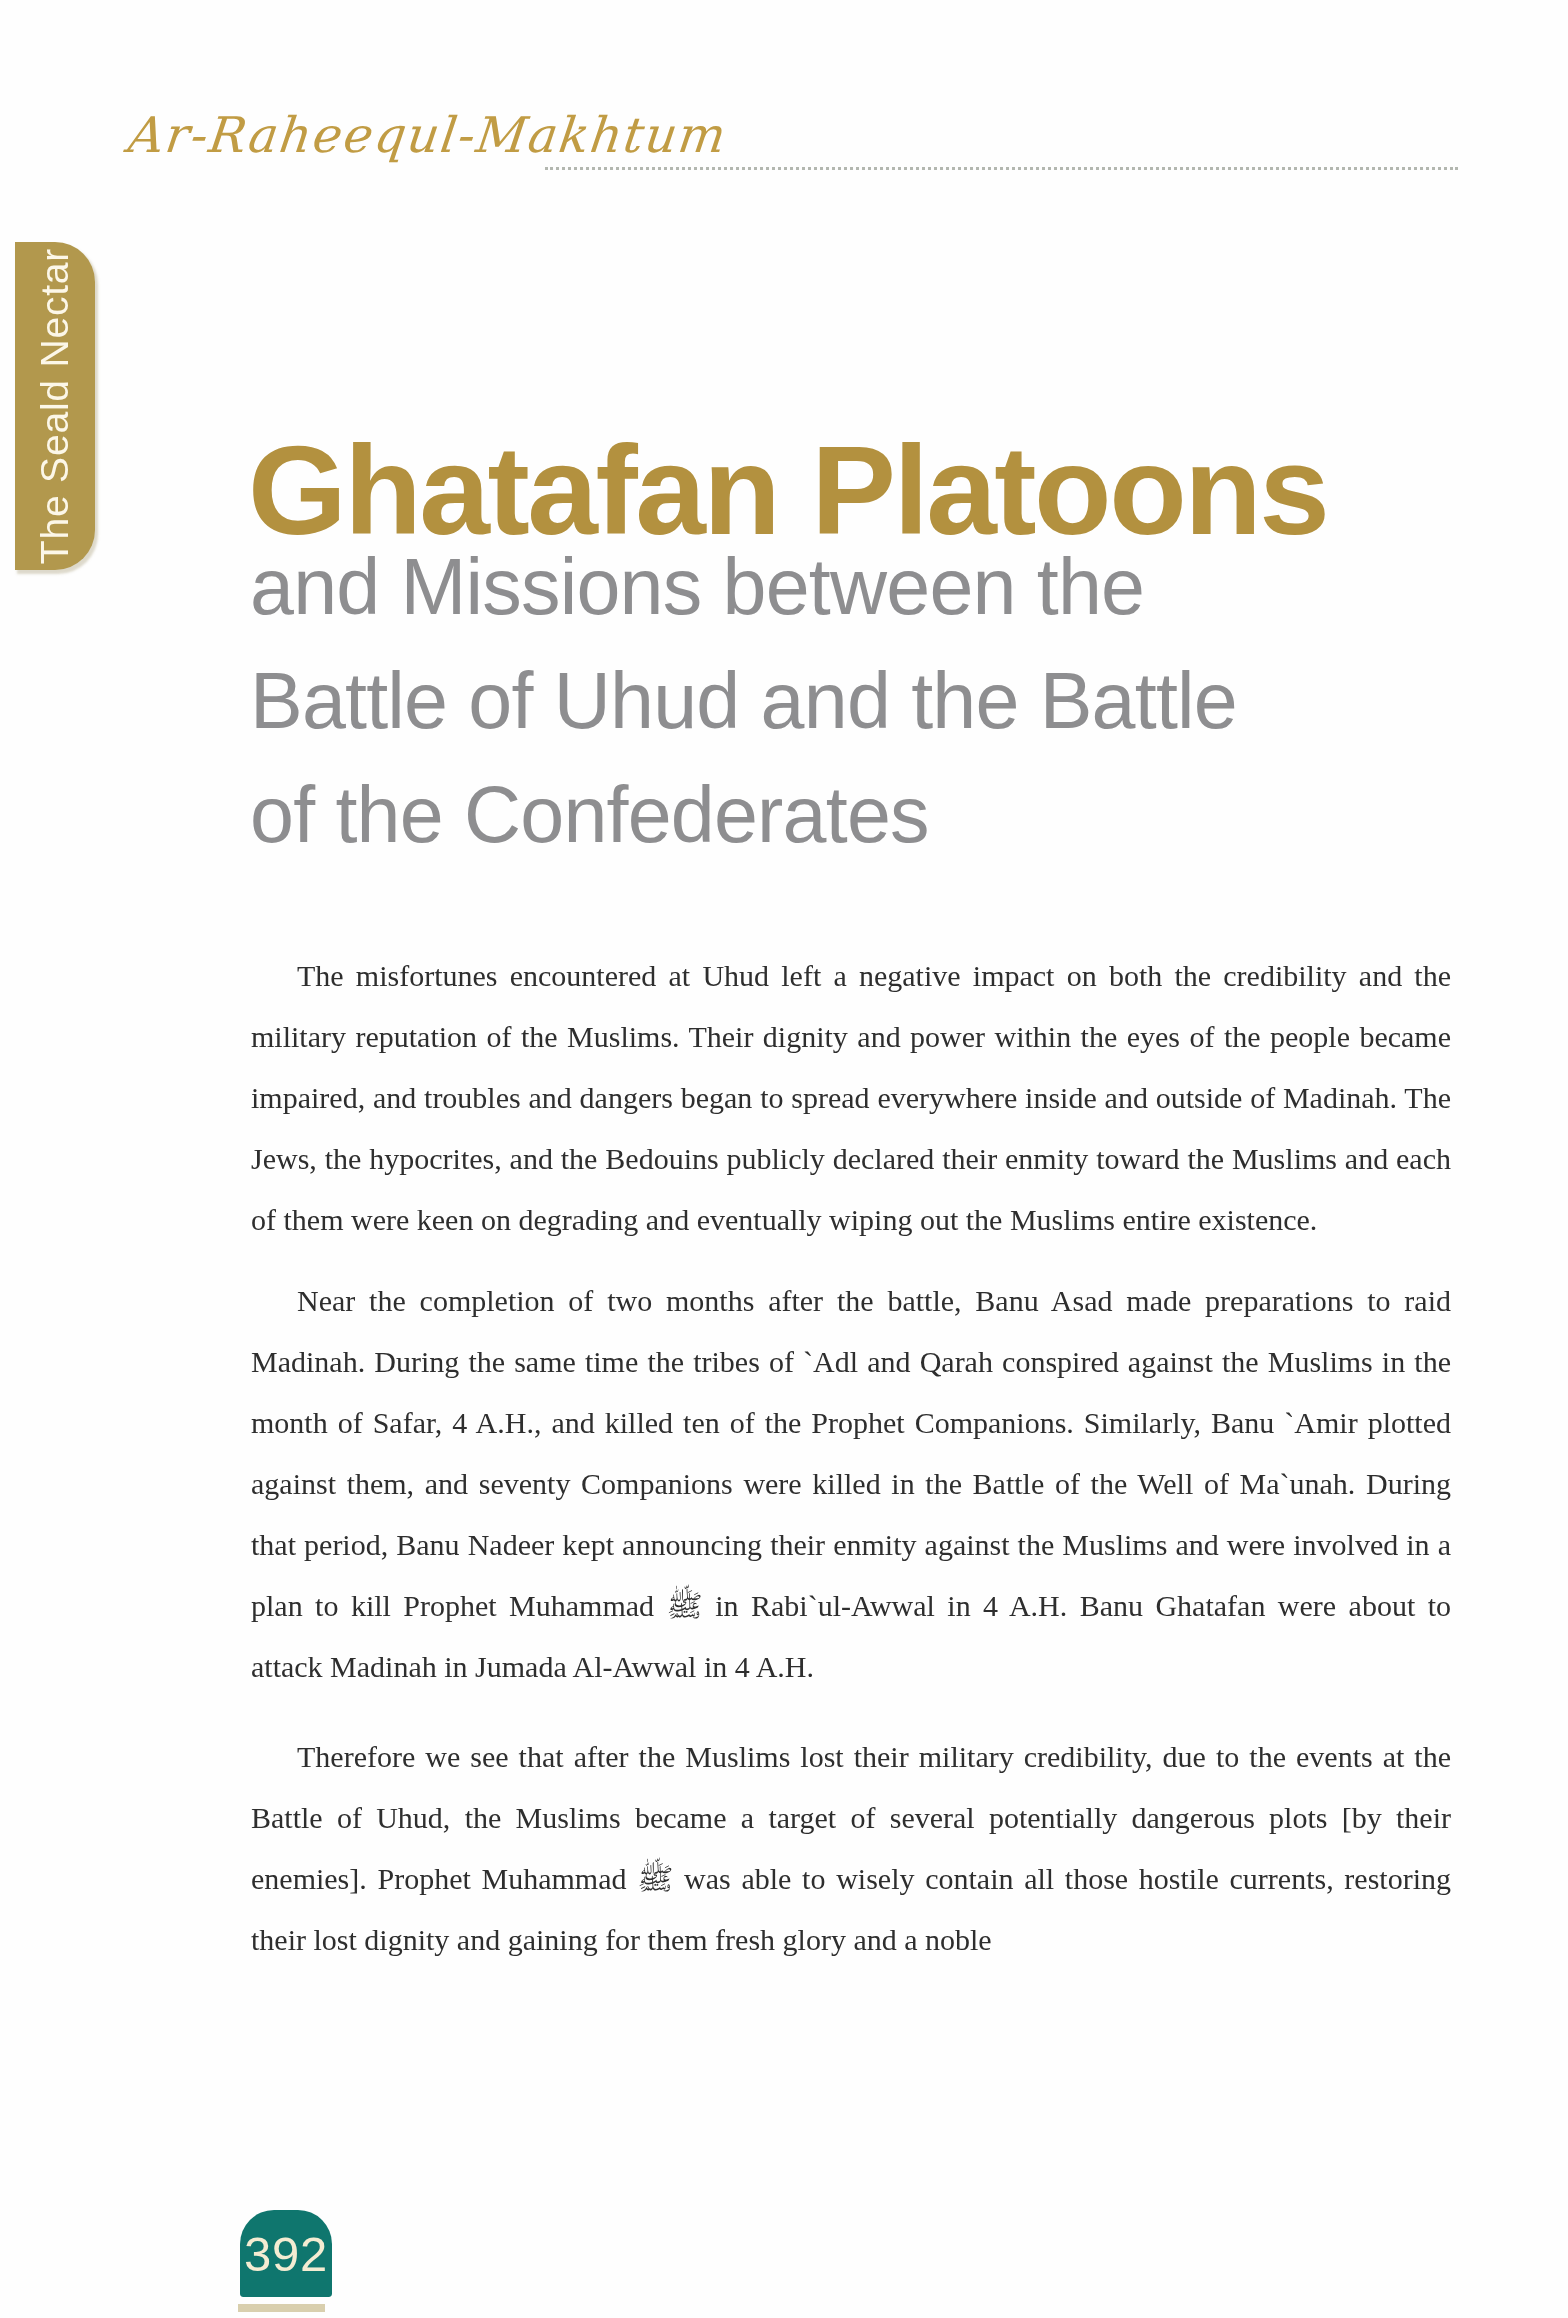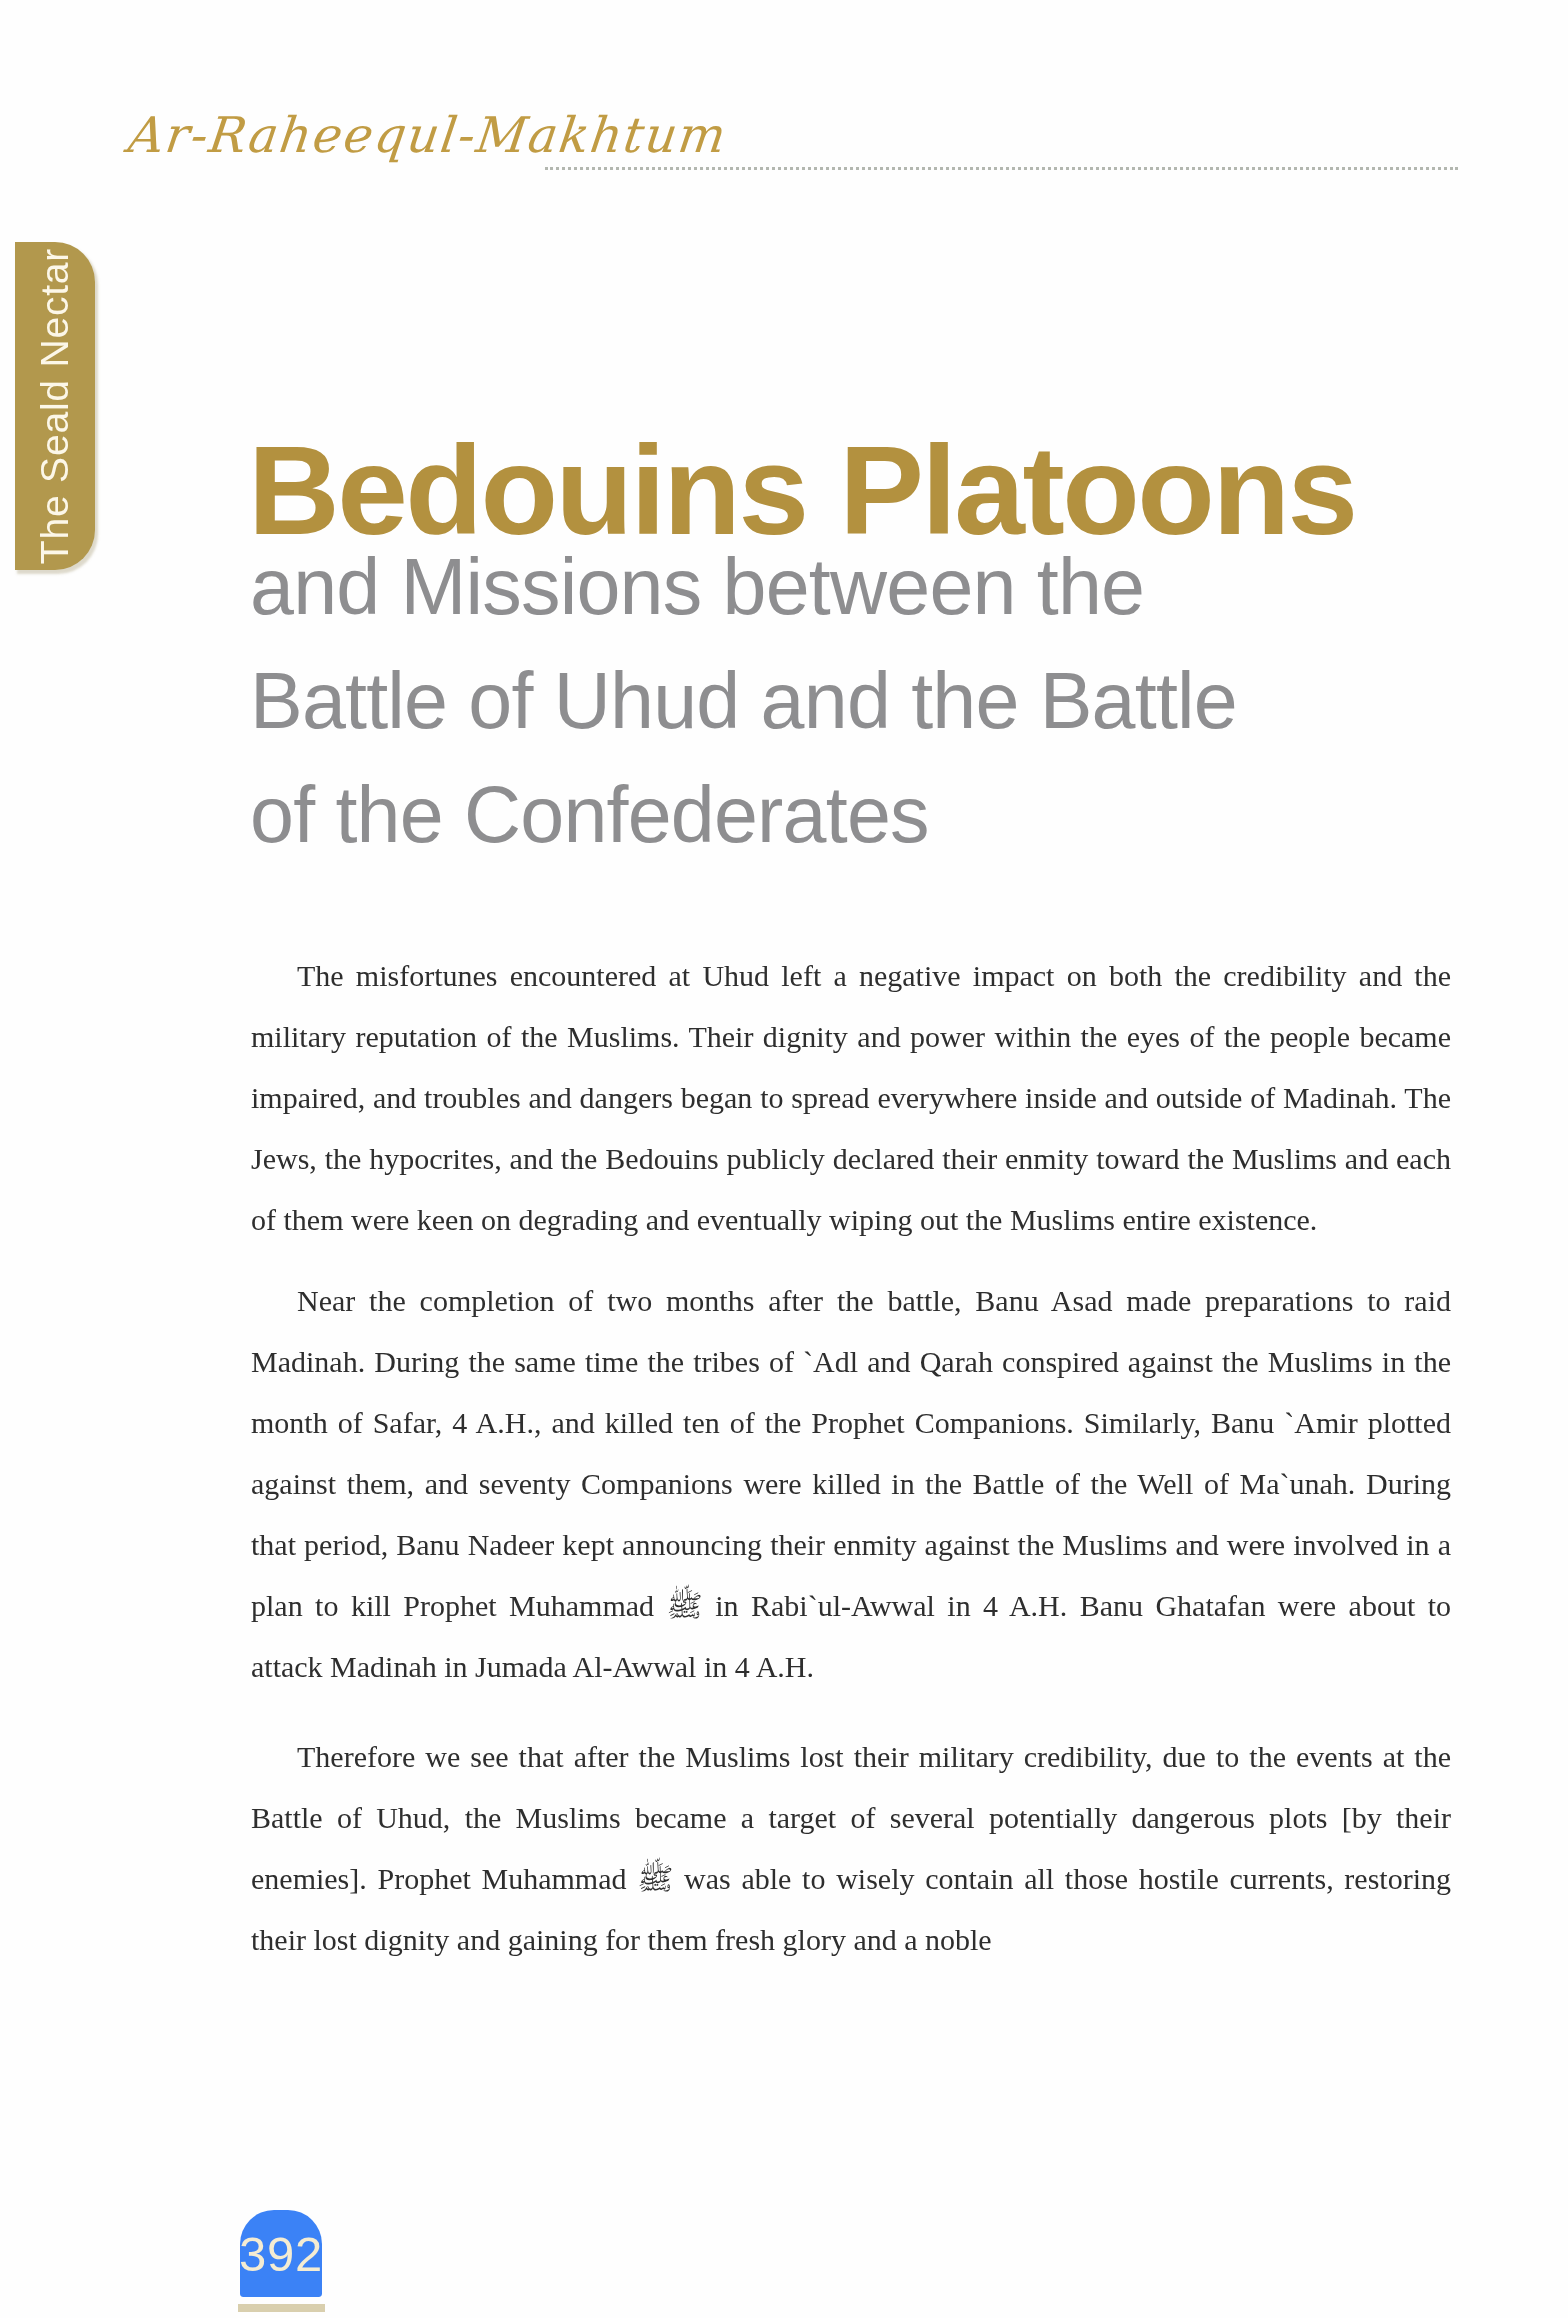--- a/index.html
+++ b/index.html
@@ -94,22 +94,22 @@
   .body-copy p{
     margin:0 0 20px 0;
     text-indent:46px;
   }
   .body-copy p:last-child{margin-top:28.5px;}
 
   
   .page-badge{
     position:absolute;
     left:240px; top:2210px;
-    width:82px; height:87px;
-    background:#3b82f6;
+    width:92px; height:87px;
+    background:#0f766e;
     border-radius:34px 34px 3.4px 3.4px;
     display:flex; align-items:center; justify-content:center;
   }
   .page-badge-number{
     font-family:"Liberation Sans", sans-serif;
     font-size:49px;
     color:#f4ecd2;
     letter-spacing:0.8px;
   }
   .page-badge-rule{
@@ -126,21 +126,21 @@
 
   <div class="running-head">
     <div class="script-title">Ar-Raheequl-Makhtum</div>
     <div class="dotted-rule"></div>
   </div>
 
   <div class="side-tab">
     <span class="side-tab-label">The Seald Nectar</span>
   </div>
 
-  <h1 class="chapter-title">Bedouins Platoons</h1>
+  <h1 class="chapter-title">Ghatafan Platoons</h1>
 
   <div class="chapter-subtitle">
     <span class="subtitle-line">and Missions between the</span>
     <span class="subtitle-line">Battle of Uhud and the Battle</span>
     <span class="subtitle-line">of the Confederates</span>
   </div>
 
   <div class="body-copy">
     <p>The misfortunes encountered at Uhud left a negative impact on both the credibility and the military reputation of the Muslims. Their dignity and power within the eyes of the people became impaired, and troubles and dangers began to spread everywhere inside and outside of Madinah. The Jews, the hypocrites, and the Bedouins publicly declared their enmity toward the Muslims and each of them were keen on degrading and eventually wiping out the Muslims entire existence.</p>
     <p>Near the completion of two months after the battle, Banu Asad made preparations to raid Madinah. During the same time the tribes of `Adl and Qarah conspired against the Muslims in the month of Safar, 4 A.H., and killed ten of the Prophet Companions. Similarly, Banu `Amir plotted against them, and seventy Companions were killed in the Battle of the Well of Ma`unah. During that period, Banu Nadeer kept announcing their enmity against the Muslims and were involved in a plan to kill Prophet Muhammad ﷺ in Rabi`ul-Awwal in 4 A.H. Banu Ghatafan were about to attack Madinah in Jumada Al-Awwal in 4 A.H.</p>

